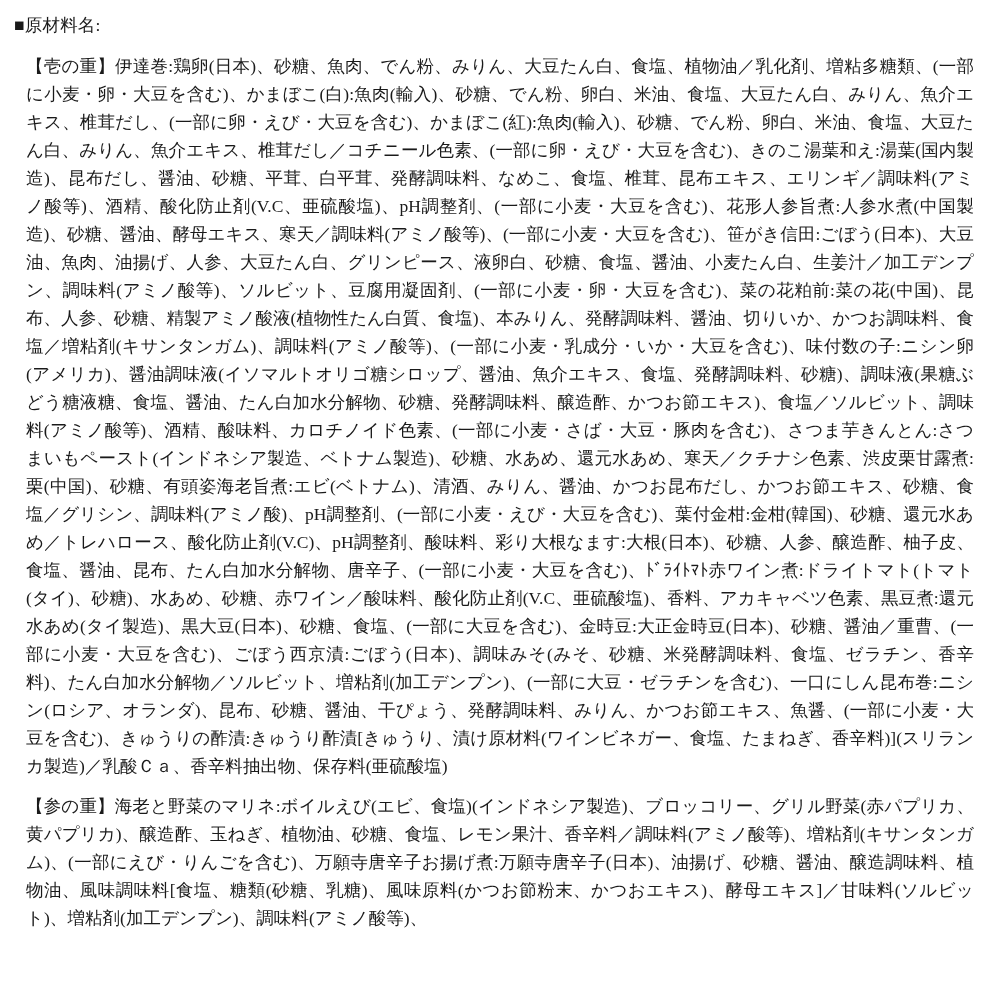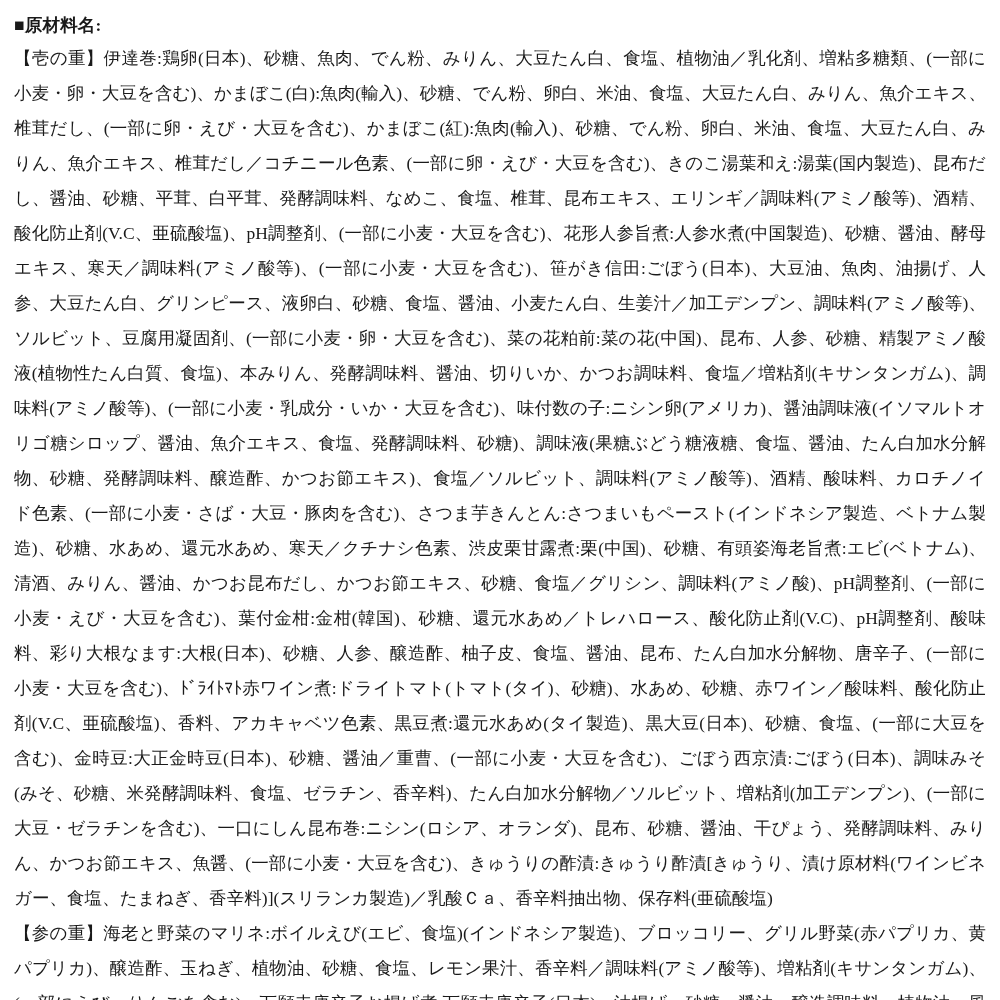--- a/index.html
+++ b/index.html
@@ -18,31 +18,31 @@
     width: 1000px;
     height: 1000px;
     box-sizing: border-box;
     padding: 10px 14px 0 14px;
     background: #ffffff;
   }
   .section-heading {
     font-size: 17.5px;
     line-height: 30px;
     letter-spacing: 0.2px;
-    font-weight: 700;
+    font-weight: 400;
     margin: 0 0 1px 0;
     white-space: nowrap;
   }
   .block {
     font-size: 17.5px;
-    line-height: 35px;
+    line-height: 28px;
     letter-spacing: 0.05px;
     text-align: justify;
     text-justify: inter-ideograph;
-    margin: 0;
+    margin: 12px;
     word-break: break-all;
   }
   .block + .block {
     margin-top: 0px;
   }
 </style>
 </head>
 <body>
 
 <div class="page">

